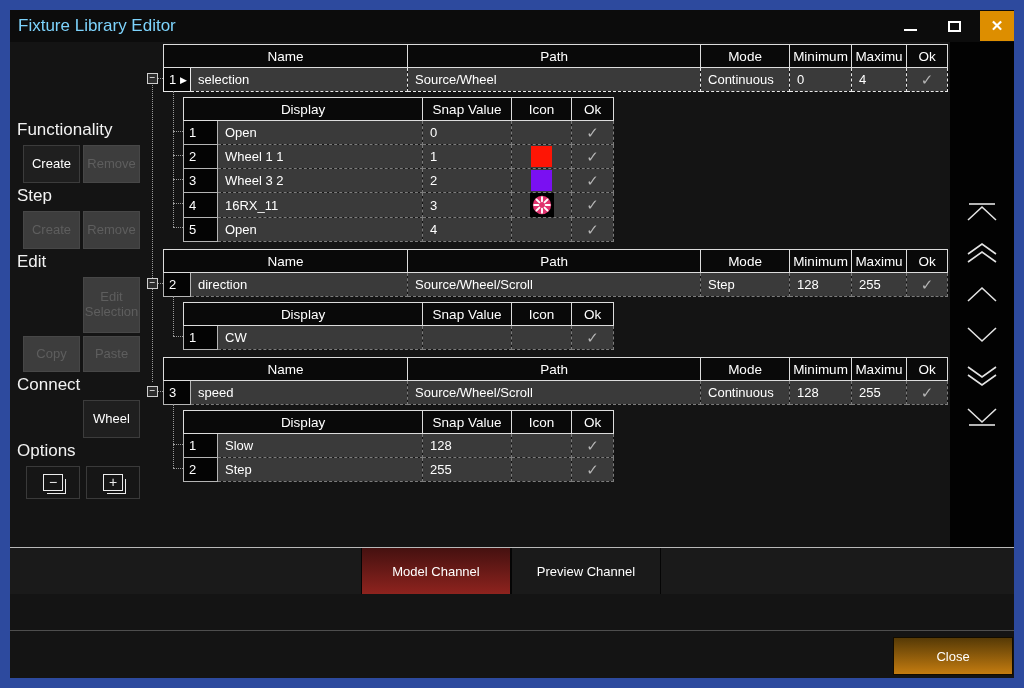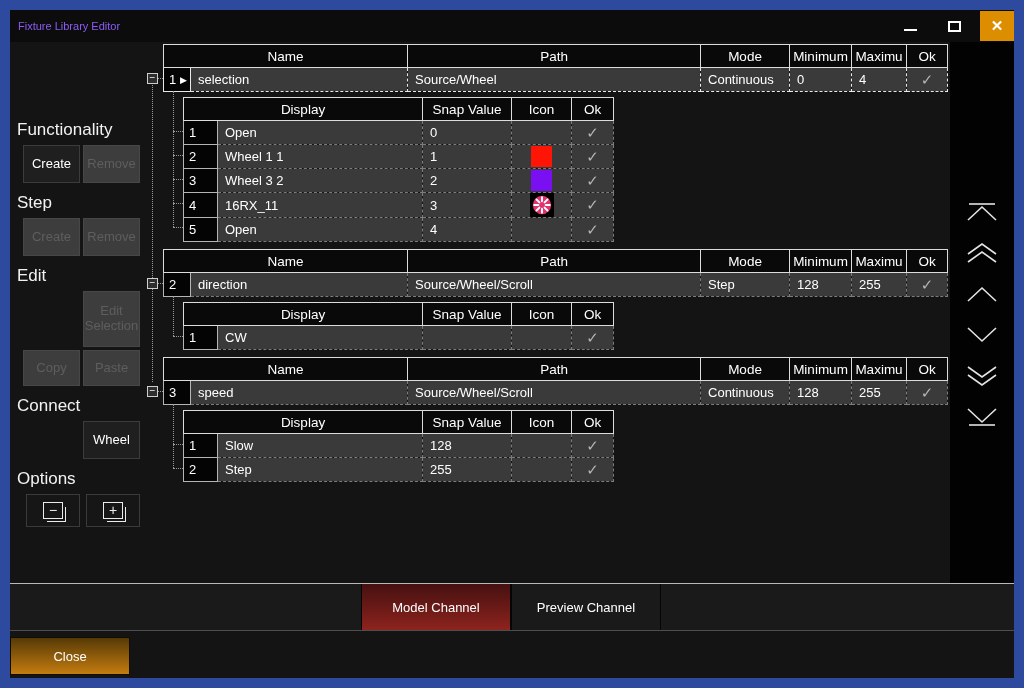--- a/index.html
+++ b/index.html
@@ -7,37 +7,37 @@
   body {
     background:#2d4a9e;
     padding:10px;
     font-family:"Liberation Sans", sans-serif;
     overflow:hidden;
   }
   .window { width:1004px; height:668px; background:#141414; display:flex; flex-direction:column; }
 
   
   .titlebar { height:32px; background:#0c0c0c; display:flex; align-items:center; flex:0 0 auto; }
-  .title { color:#8b5cf6; font-size:11px; margin-left:8px; }
+  .title { color:#7dd3fc; font-size:17px; margin-left:8px; }
   .tb-spacer { flex:1; }
   .tb-btn { width:32px; height:30px; display:flex; align-items:center; justify-content:center; cursor:default; }
   .min-glyph { width:13px; height:2px; background:#fff; margin-top:8px; }
   .max-glyph { width:13px; height:11px; border:2px solid #fff; }
   .tb-close { width:34px; height:30px; background:#dd8e00; color:#fff; font-size:15px; font-weight:bold; margin-left:10px; display:flex; align-items:center; justify-content:center; }
   .tb-btn.mm { margin-right:12px; }
 
   
   .main { flex:1 1 auto; display:flex; position:relative; min-height:0; }
   .sidebar { width:130px; flex:0 0 auto; padding:78px 0 0 7px; }
   .side-head { color:#f2f2f2; font-size:17px; margin-bottom:5px; }
   .btn-row { display:flex; gap:3px;justify-content:flex-end; }
   .sbtn { width:57px; height:38px; background:#1f1f1f; border:1px solid #3c3c3c; color:#fff; font-size:13px;
           display:flex; align-items:center; justify-content:center; text-align:center; line-height:1.15; }
   .sbtn.disabled { background:#3d3d3d; border-color:#474747; color:#5e5e5e; }
-  .sec { margin-bottom:10px; }
+  .sec { margin-bottom:3px; }
   .sbtn.tall { height:56px; }
   .sbtn.med { height:36px; }
   .opt-btn { width:54px; height:33px; background:#161616; border:1px solid #3a3a3a; display:flex; align-items:center; justify-content:center; }
   .opt-ic { position:relative; width:20px; height:17px; border:1px solid #ececec; color:#ececec; font-size:14px; line-height:15px; text-align:center; }
   .opt-ic::after { content:""; position:absolute; right:-4px; bottom:-4px; width:18px; height:14px;
                    border-right:1px solid #ececec; border-bottom:1px solid #ececec; }
 
   
   .tables { flex:1 1 auto; position:relative; padding:2px 0 0 23px; }
   .tree-main-line { position:absolute; left:12px; top:38px; height:302px; border-left:1px dotted #9a9a9a; }
@@ -74,21 +74,21 @@
   .arrow-btn svg { stroke:#e3e3e3; stroke-width:1.6; fill:none; }
 
   
   .tabbar { height:47px; flex:0 0 auto; background:#1a1a1a; border-top:1px solid #b9b9b9; display:flex; padding-left:351px; }
   .tab { width:150px; height:100%; display:flex; align-items:center; justify-content:center; color:#fff; font-size:13px;
          border-right:1px solid #050505; border-left:1px solid #050505; }
   .tab.active { background:linear-gradient(180deg,#451110 0%,#8e231e 100%); }
 
   
   .bottombar { height:48px; flex:0 0 auto; background:#141414; border-top:1px solid #4e4e4e;
-               display:flex; justify-content:flex-start; align-items:flex-start; }
+               display:flex; justify-content:flex-end; align-items:flex-start;margin-top:36px; }
   .close-btn { width:120px; height:38px; margin:6px 1px 0 0; background:linear-gradient(180deg,#563a06 0%,#c47c10 100%);
                border:1px solid #120c00; color:#fff; font-size:13px; display:flex; align-items:center; justify-content:center; }
 </style>
 </head>
 <body>
 
 <div class="window">
 
   <div class="titlebar">
     <div class="title">Fixture Library Editor</div>

